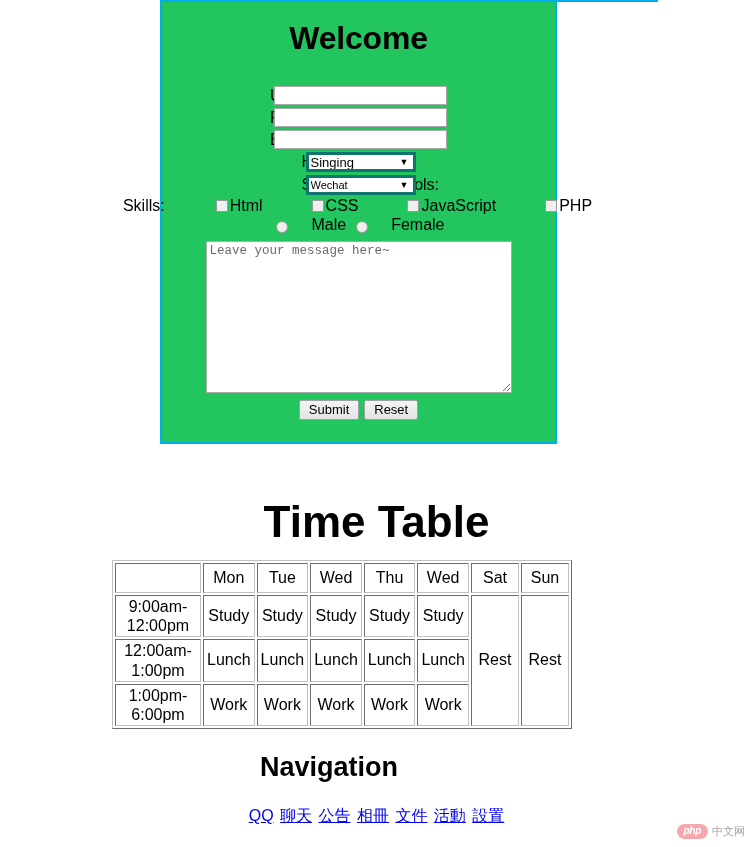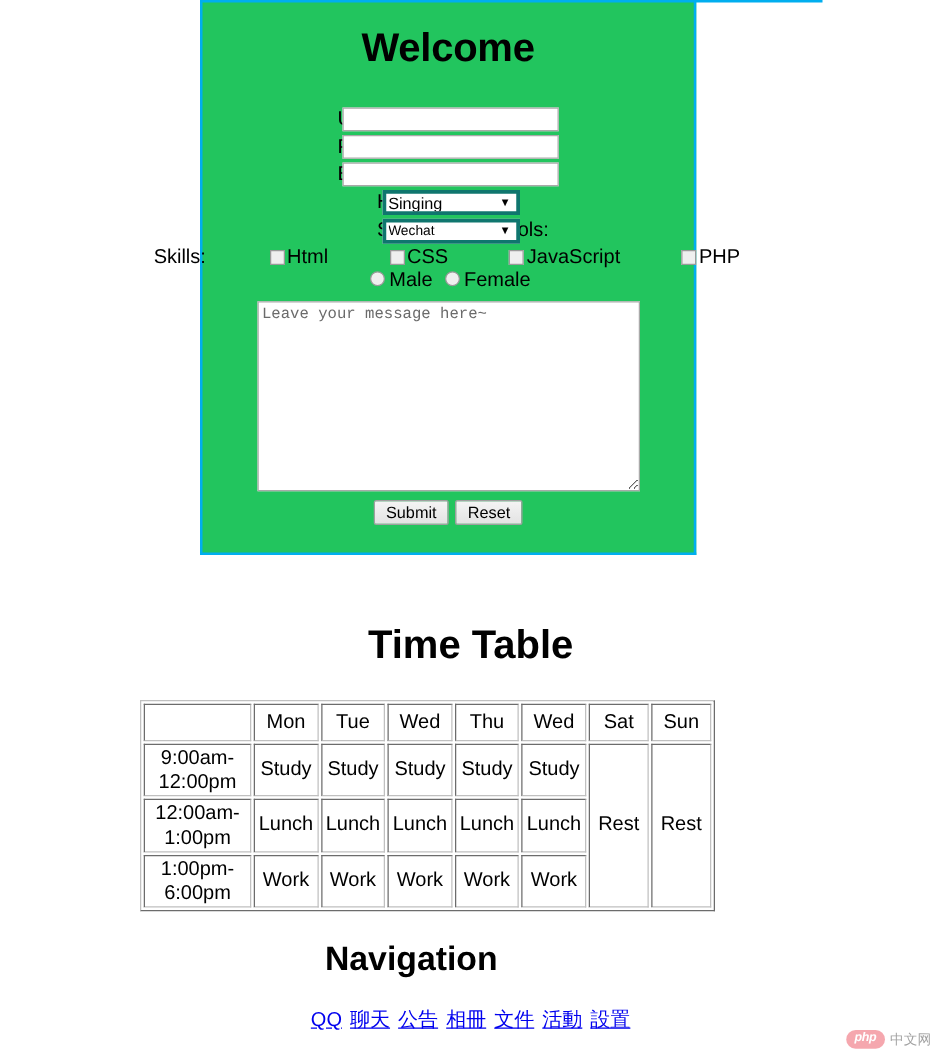--- a/index.html
+++ b/index.html
@@ -156,22 +156,23 @@
     margin: 0 3px 0 4px;
     vertical-align: middle;
     outline: none;
   }
   .frow-gender {
     margin-top: 3px;
     font-size: 16px;
   }
   .frow-gender .g-item {
     display: inline-flex;
-    align-items: flex-start;
+    align-items: flex-end;
     margin: 0 3px;
+    gap: 20px;
   }
 
   .textarea-row {
     display: flex;
     justify-content: center;
     margin-top: 8px;
   }
   textarea.msg {
     width: 306px;
     height: 152px;
@@ -201,21 +202,21 @@
     background: linear-gradient(#f4f4f4, #e3e3e3);
     border: 1px solid #a0a0a0;
     border-radius: 2px;
     padding: 2px 9px;
     line-height: 1.1;
     cursor: pointer;
   }
 
   
   h1.section-heading {
-    font-size: 32px;
+    font-size: 44px;
     font-weight: bold;
     text-align: center;
     margin: 0;
     padding: 0;
     line-height: 1.1;
   }
   #timetable-heading {
     position: absolute;
     left: 0;
     top: 498px;

